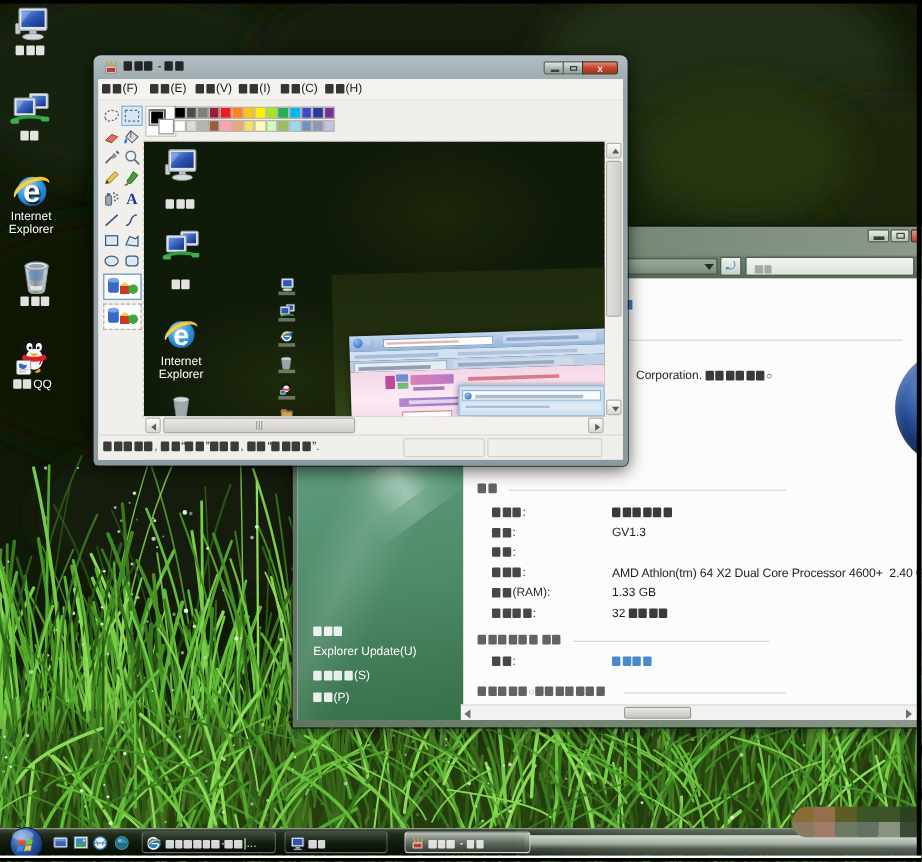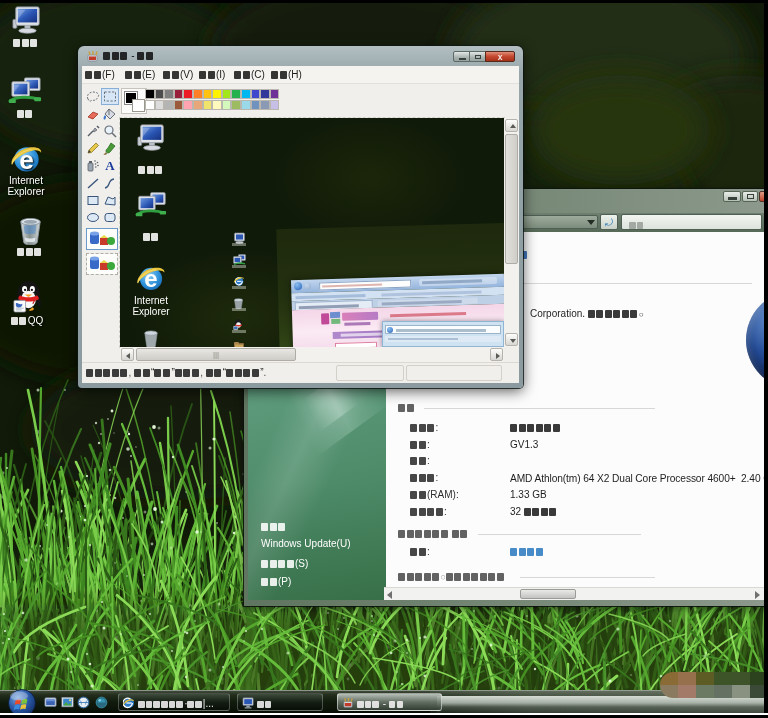--- a/index.html
+++ b/index.html
@@ -1598,21 +1598,21 @@
         <span style="position:absolute;left:7px;top:4px" class="s9"><i class="h"></i><i class="h"></i></span>
       </div>
     </div>
     <div id="sbody">
       <div id="sside">
         <div class="abs" style="left:0;top:0;width:138px;height:368px;background:linear-gradient(115deg,rgba(255,255,255,0) 38%,rgba(255,255,255,.14) 50%,rgba(255,255,255,0) 64%)"></div>
         <div class="abs" style="left:-30px;top:90px;width:230px;height:110px;background:linear-gradient(100deg,rgba(235,255,245,0) 30%,rgba(235,255,245,.22) 47%,rgba(235,255,245,0) 66%);transform:rotate(-36deg)"></div>
         <div class="abs" style="left:-20px;top:150px;width:210px;height:36px;background:linear-gradient(100deg,rgba(245,255,250,0) 38%,rgba(245,255,250,.28) 50%,rgba(245,255,250,0) 60%);transform:rotate(-36deg)"></div>
         <div class="abs" style="left:0;top:250px;width:138px;height:118px;background:linear-gradient(180deg,rgba(20,60,35,0),rgba(20,60,35,.18))"></div>
         <div class="abs" style="left:13px;top:289px;font-weight:bold"><i class="h"></i><i class="h"></i><i class="h"></i></div>
-        <div class="abs" style="left:13px;top:306px">Windows Update(U)</div>
+        <div class="abs" style="left:13px;top:306px">Explorer Update(U)</div>
         <div class="abs" style="left:13px;top:326px"><i class="h"></i><i class="h"></i><i class="h"></i><i class="h"></i>(S)</div>
         <div class="abs" style="left:13px;top:344px"><i class="h"></i><i class="h"></i>(P)</div>
       </div>
       <div id="scont">
         <div class="abs" style="left:134px;top:17px;color:#2a66b8"><i class="h"></i></div>
         <div class="hline" style="left:10px;top:51px;width:356px"></div>
         <div class="abs" style="left:144px;top:76px;color:#1f1f1f">Corporation. <i class="h"></i><i class="h"></i><i class="h"></i><i class="h"></i><i class="h"></i><i class="h"></i><span style="font-size:8px">○</span></div>
         <div class="abs" style="left:360px;top:59px;width:98px;height:98px;border-radius:50%;background:radial-gradient(circle at 30% 26%,#6a94d0 0%,#27509e 38%,#102a68 72%,#091c4e 100%);box-shadow:inset -4px -8px 18px rgba(0,0,0,.5),inset 2px 2px 6px rgba(200,220,255,.35)"></div>
         <div class="abs hdr" style="left:12px;top:170px"><i class="h"></i><i class="h"></i></div>
         <div class="hline" style="left:38px;top:176px;width:231px"></div>

